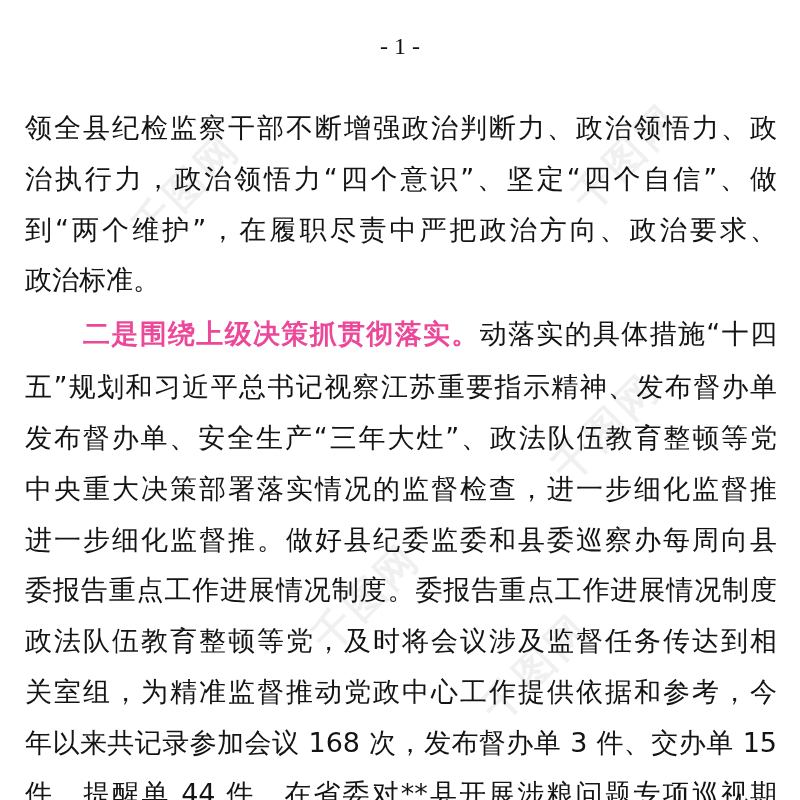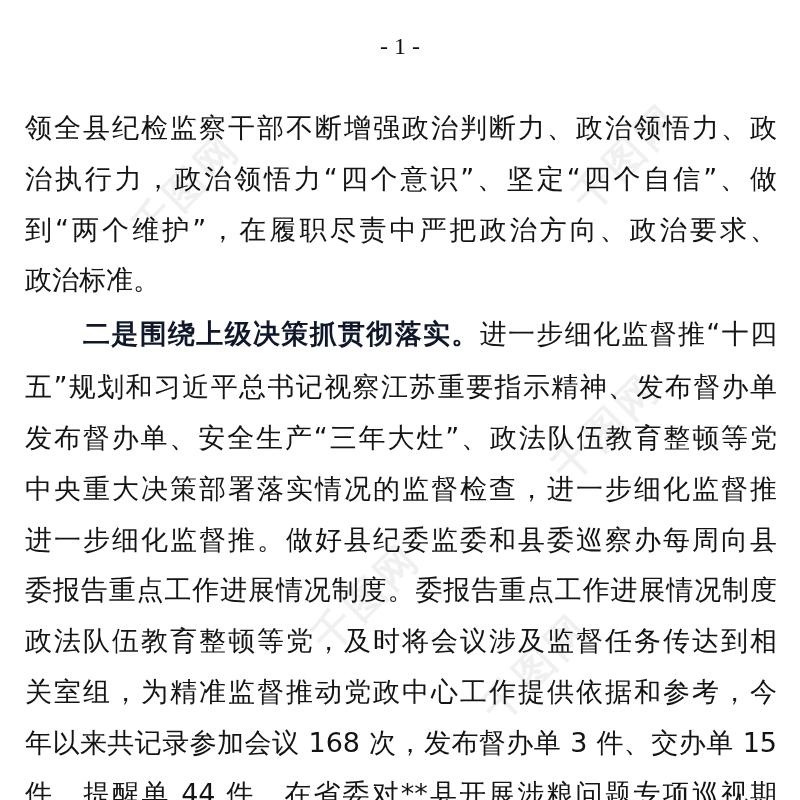--- a/index.html
+++ b/index.html
@@ -50,21 +50,21 @@
       color: #141414;
     }
     .line.last {
       text-align-last: left;
     }
     .line.indent {
       padding-left: 58px;
     }
     .line .bold {
       font-weight: bold;
-      color: #0f172a;
+      color: #ec4899;
       margin-top: 20px;
     }
     .watermark {
       position: absolute;
       font-size: 40px;
       color: rgba(0,0,0,0.06);
       transform: rotate(-45deg);
       white-space: nowrap;
       font-weight: bold;
       letter-spacing: 4px;
@@ -87,21 +87,21 @@
   <div class="body-text">
 
     <div class="paragraph">
       <div class="line">领全县纪检监察干部不断增强政治判断力、政治领悟力、政</div>
       <div class="line">治执行力，政治领悟力“四个意识”、坚定“四个自信”、做</div>
       <div class="line">到“两个维护”，在履职尽责中严把政治方向、政治要求、</div>
       <div class="line last">政治标准。</div>
     </div>
 
     <div class="paragraph">
-      <div class="line indent" style="height:56px; line-height:56px;"><span class="bold">二是围绕上级决策抓贯彻落实。</span><span>进一步细化监督推“十四</span></div>
+      <div class="line indent" style="height:56px; line-height:56px;"><span class="bold">二是围绕上级决策抓贯彻落实。</span><span>动落实的具体措施“十四</span></div>
       <div class="line">五”规划和习近平总书记视察江苏重要指示精神、发布督办单</div>
       <div class="line">发布督办单、安全生产“三年大灶”、政法队伍教育整顿等党</div>
       <div class="line">中央重大决策部署落实情况的监督检查，进一步细化监督推</div>
       <div class="line">进一步细化监督推。做好县纪委监委和县委巡察办每周向县</div>
       <div class="line">委报告重点工作进展情况制度。委报告重点工作进展情况制度</div>
       <div class="line">政法队伍教育整顿等党，及时将会议涉及监督任务传达到相</div>
       <div class="line">关室组，为精准监督推动党政中心工作提供依据和参考，今</div>
       <div class="line">年以来共记录参加会议 168 次，发布督办单 3 件、交办单 15</div>
       <div class="line">件、提醒单 44 件。在省委对**县开展涉粮问题专项巡视期</div>
     </div>

